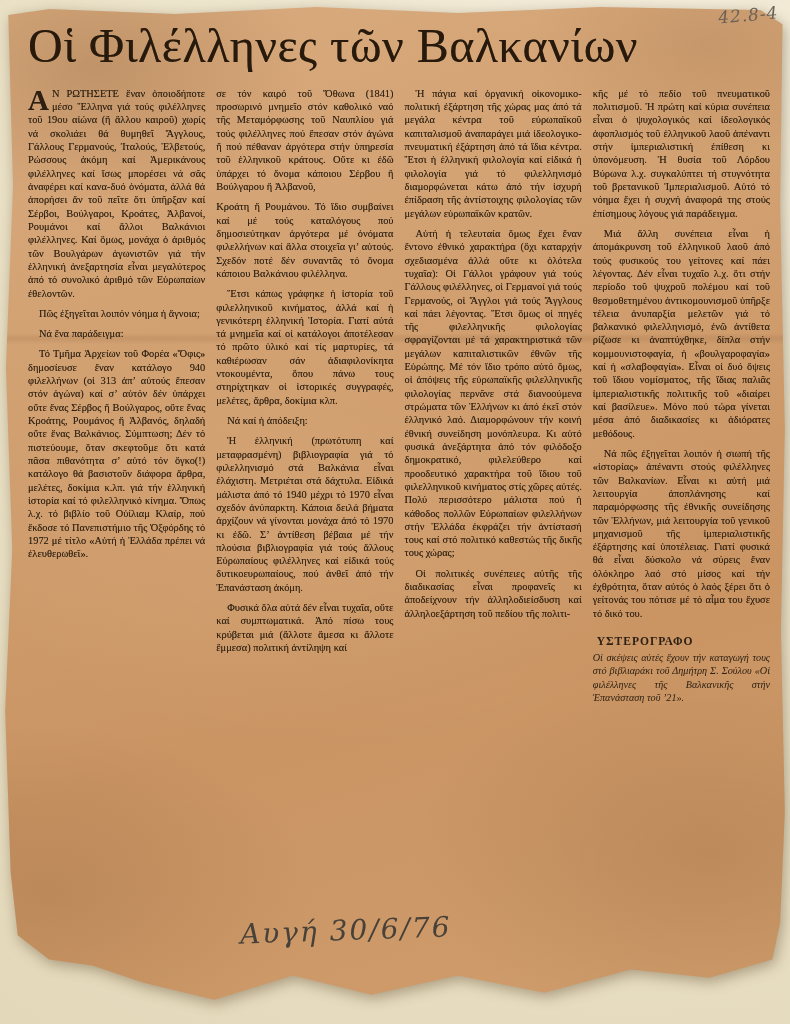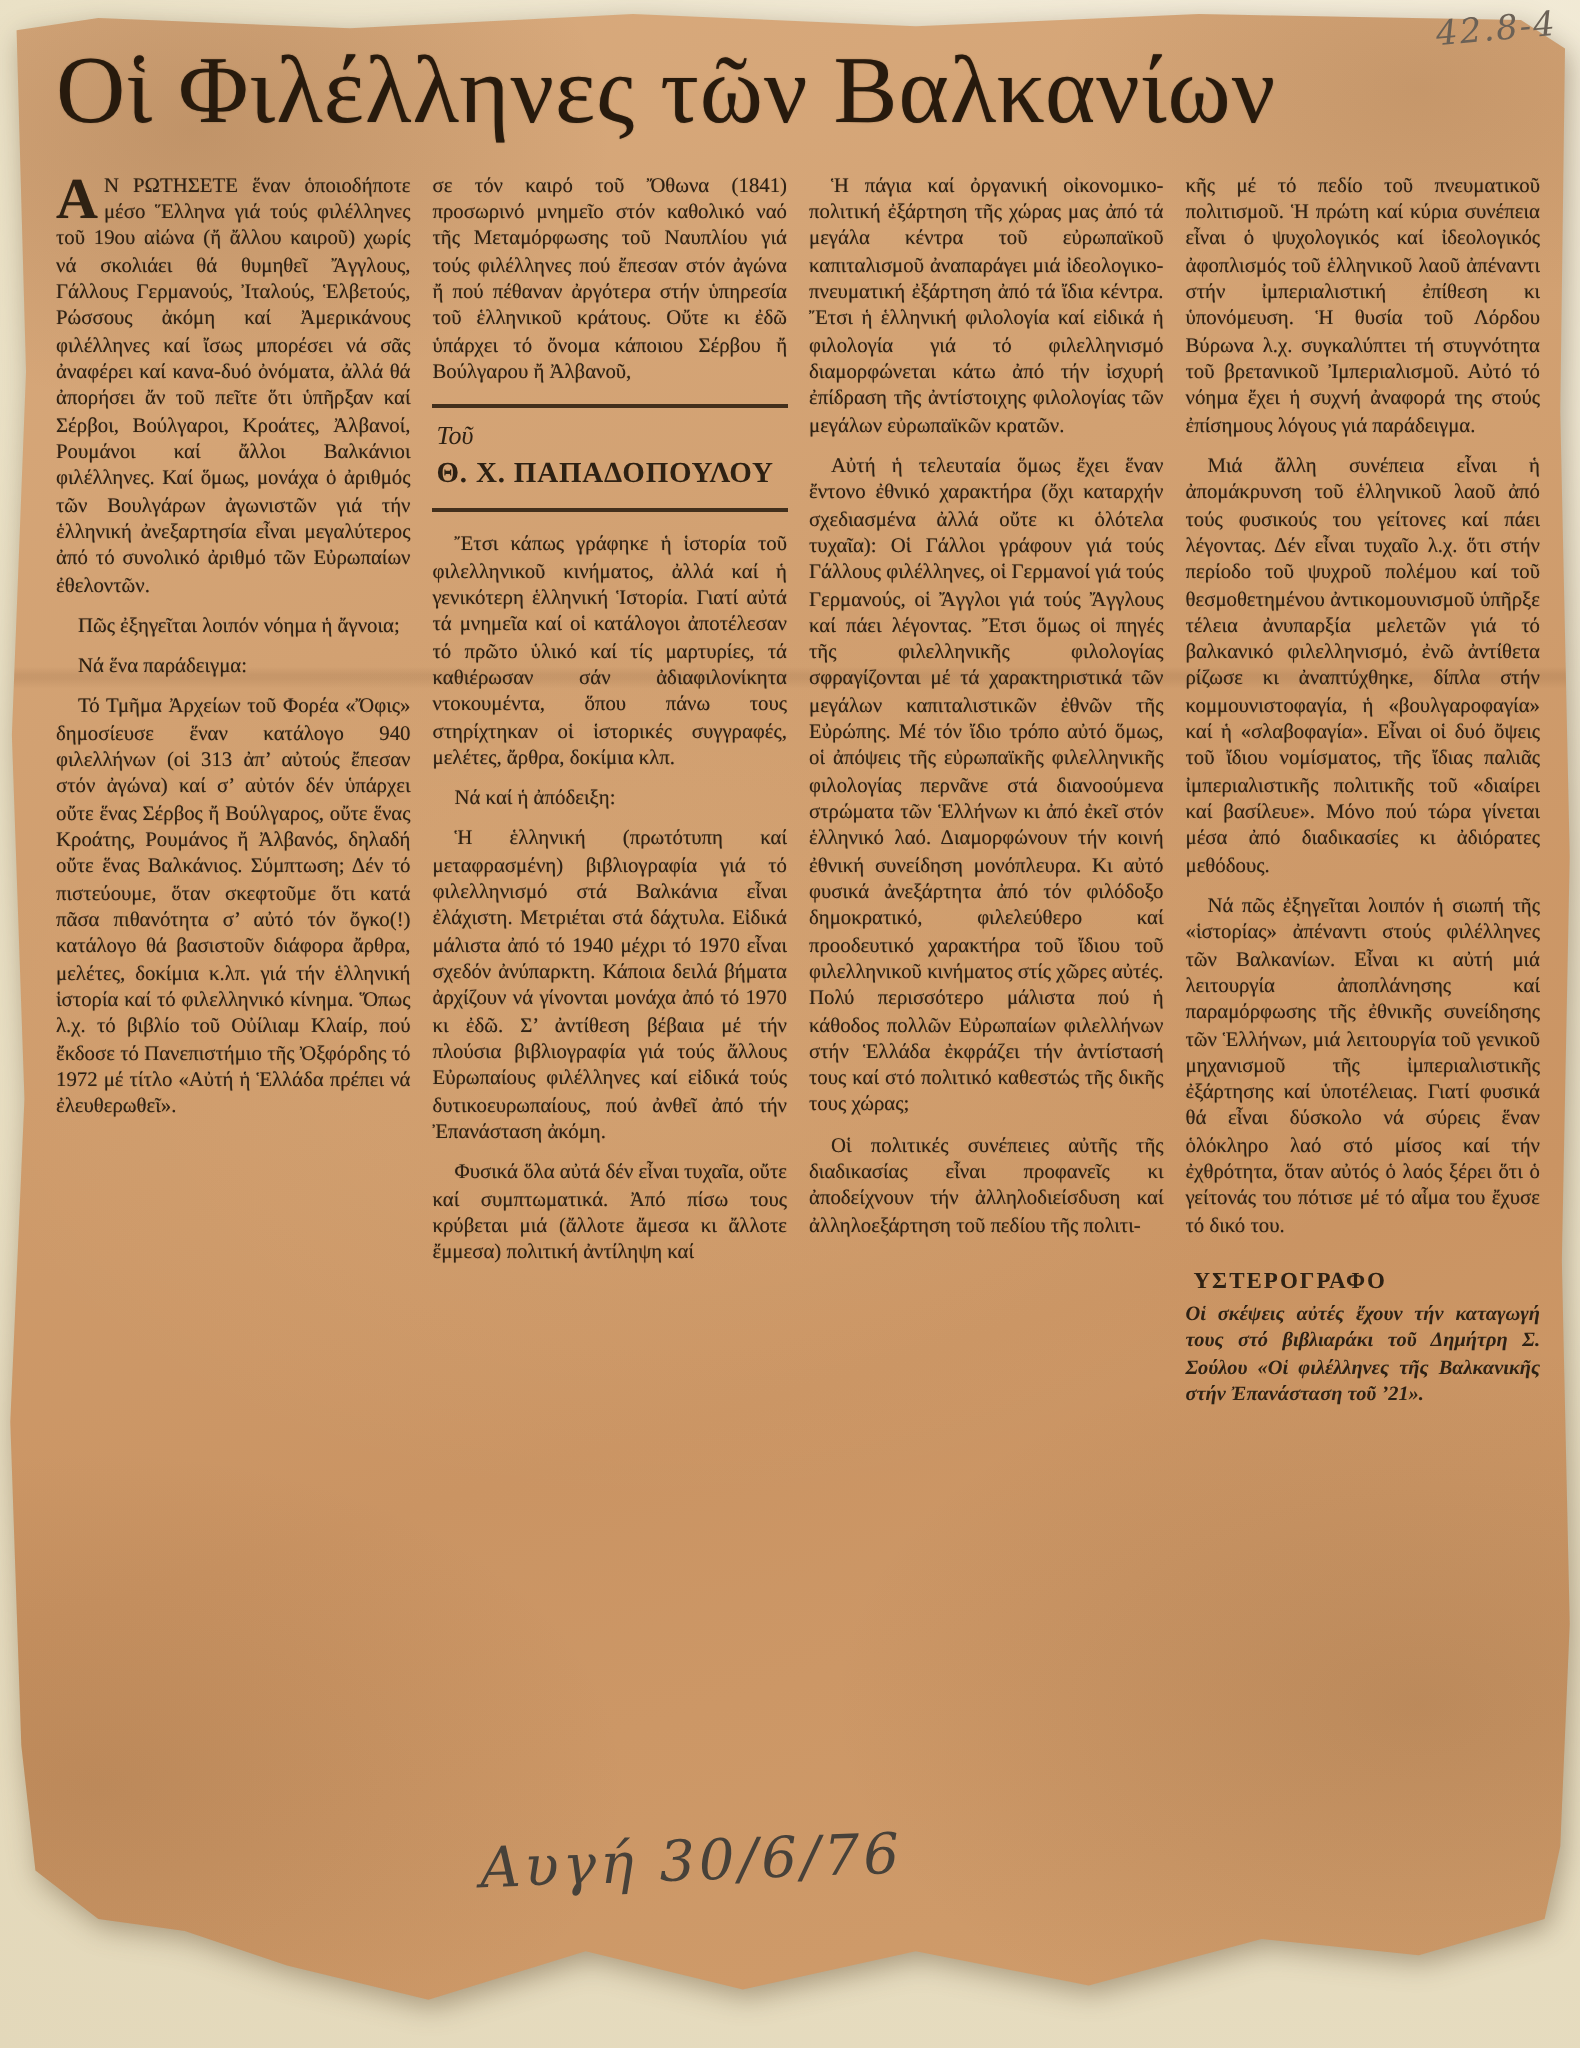--- a/index.html
+++ b/index.html
@@ -39,21 +39,21 @@
   .dropcap{float:left;font-size:29px;line-height:.82;font-weight:700;padding:2px 3px 0 0;}
   .byline-box{
     margin:9px 0 10px;padding:6px 2px 8px;
     border-top:2px solid rgba(40,27,13,.85);
     border-bottom:2px solid rgba(40,27,13,.85);
   }
   .byline-prefix{font-size:13px;font-style:italic;}
   .byline-name{font-size:14.5px;font-weight:700;letter-spacing:.4px;margin-top:3px;}
   .ps{margin-top:9px;}
   .ps-title{font-weight:700;font-size:11.5px;letter-spacing:1px;margin:15px 0 4px;text-indent:4px;}
-  .ps-body{font-weight:700;font-style:italic;font-size:10.2px;line-height:1.3;text-align:justify;margin:0;}
+  .ps-body{font-weight:400;font-style:italic;font-size:10.2px;line-height:1.3;text-align:justify;margin:0;}
   .hand-top{
     position:absolute;top:5px;right:12px;z-index:3;
     font-family:"DejaVu Serif", serif;font-style:italic;
     font-size:17px;color:#6b6156;transform:rotate(-5deg);letter-spacing:1px;
   }
   .hand-bottom{
     position:absolute;left:240px;top:914px;z-index:3;
     font-family:"DejaVu Serif", serif;font-style:italic;
     font-size:28px;color:#474139;transform:rotate(-2deg);letter-spacing:2px;
   }
@@ -77,24 +77,21 @@
 
         <div class="col">
           <p class="para noindent"><span class="dropcap">Α</span><span>Ν ΡΩΤΗΣΕΤΕ ἕναν ὁποιοδήποτε μέσο Ἕλληνα γιά τούς φιλέλληνες τοῦ 19ου αἰώνα (ἤ ἄλλου καιροῦ) χωρίς νά σκολιάει θά θυμηθεῖ Ἄγγλους, Γάλλους Γερμανούς, Ἰταλούς, Ἑλβετούς, Ρώσσους ἀκόμη καί Ἀμερικάνους φιλέλληνες καί ἴσως μπορέσει νά σᾶς ἀναφέρει καί κανα-δυό ὀνόματα, ἀλλά θά ἀπορήσει ἄν τοῦ πεῖτε ὅτι ὑπῆρξαν καί Σέρβοι, Βούλγαροι, Κροάτες, Ἀλβανοί, Ρουμάνοι καί ἄλλοι Βαλκάνιοι φιλέλληνες. Καί ὅμως, μονάχα ὁ ἀριθμός τῶν Βουλγάρων ἀγωνιστῶν γιά τήν ἑλληνική ἀνεξαρτησία εἶναι μεγαλύτερος ἀπό τό συνολικό ἀριθμό τῶν Εὐρωπαίων ἐθελοντῶν.</span></p>
           <p class="para">Πῶς ἐξηγεῖται λοιπόν νόημα ἡ ἄγνοια;</p>
           <p class="para">Νά ἕνα παράδειγμα:</p>
           <p class="para">Τό Τμῆμα Ἀρχείων τοῦ Φορέα «Ὄφις» δημοσίευσε ἕναν κατάλογο 940 φιλελλήνων (οἱ 313 ἀπ’ αὐτούς ἔπεσαν στόν ἀγώνα) καί σ’ αὐτόν δέν ὑπάρχει οὔτε ἕνας Σέρβος ἤ Βούλγαρος, οὔτε ἕνας Κροάτης, Ρουμάνος ἤ Ἀλβανός, δηλαδή οὔτε ἕνας Βαλκάνιος. Σύμπτωση; Δέν τό πιστεύουμε, ὅταν σκεφτοῦμε ὅτι κατά πᾶσα πιθανότητα σ’ αὐτό τόν ὄγκο(!) κατάλογο θά βασιστοῦν διάφορα ἄρθρα, μελέτες, δοκίμια κ.λπ. γιά τήν ἑλληνική ἱστορία καί τό φιλελληνικό κίνημα. Ὅπως λ.χ. τό βιβλίο τοῦ Οὐίλιαμ Κλαίρ, πού ἔκδοσε τό Πανεπιστήμιο τῆς Ὀξφόρδης τό 1972 μέ τίτλο «Αὐτή ἡ Ἑλλάδα πρέπει νά ἐλευθερωθεῖ».</p>
         </div>
 
         <div class="col">
           <p class="para noindent">σε τόν καιρό τοῦ Ὄθωνα (1841) προσωρινό μνημεῖο στόν καθολικό ναό τῆς Μεταμόρφωσης τοῦ Ναυπλίου γιά τούς φιλέλληνες πού ἔπεσαν στόν ἀγώνα ἤ πού πέθαναν ἀργότερα στήν ὑπηρεσία τοῦ ἑλληνικοῦ κράτους. Οὔτε κι ἐδῶ ὑπάρχει τό ὄνομα κάποιου Σέρβου ἤ Βούλγαρου ἤ Ἀλβανοῦ,</p>
-          <div class="byline-box">
-            <div class="byline-prefix">Τοῦ</div>
-            <div class="byline-name">Θ. Χ. ΠΑΠΑΔΟΠΟΥΛΟΥ</div>
-          </div>
+          <p class="para noindent">Κροάτη ἤ Ρουμάνου. Τό ἴδιο συμβαίνει καί μέ τούς καταλόγους πού δημοσιεύτηκαν ἀργότερα μέ ὀνόματα φιλελλήνων καί ἄλλα στοιχεῖα γι’ αὐτούς. Σχεδόν ποτέ δέν συναντᾶς τό ὄνομα κάποιου Βαλκάνιου φιλέλληνα.</p>
           <p class="para">Ἔτσι κάπως γράφηκε ἡ ἱστορία τοῦ φιλελληνικοῦ κινήματος, ἀλλά καί ἡ γενικότερη ἑλληνική Ἱστορία. Γιατί αὐτά τά μνημεῖα καί οἱ κατάλογοι ἀποτέλεσαν τό πρῶτο ὑλικό καί τίς μαρτυρίες, τά καθιέρωσαν σάν ἀδιαφιλονίκητα ντοκουμέντα, ὅπου πάνω τους στηρίχτηκαν οἱ ἱστορικές συγγραφές, μελέτες, ἄρθρα, δοκίμια κλπ.</p>
           <p class="para">Νά καί ἡ ἀπόδειξη:</p>
           <p class="para">Ἡ ἑλληνική (πρωτότυπη καί μεταφρασμένη) βιβλιογραφία γιά τό φιλελληνισμό στά Βαλκάνια εἶναι ἐλάχιστη. Μετριέται στά δάχτυλα. Εἰδικά μάλιστα ἀπό τό 1940 μέχρι τό 1970 εἶναι σχεδόν ἀνύπαρκτη. Κάποια δειλά βήματα ἀρχίζουν νά γίνονται μονάχα ἀπό τό 1970 κι ἐδῶ. Σ’ ἀντίθεση βέβαια μέ τήν πλούσια βιβλιογραφία γιά τούς ἄλλους Εὐρωπαίους φιλέλληνες καί εἰδικά τούς δυτικοευρωπαίους, πού ἀνθεῖ ἀπό τήν Ἐπανάσταση ἀκόμη.</p>
           <p class="para">Φυσικά ὅλα αὐτά δέν εἶναι τυχαῖα, οὔτε καί συμπτωματικά. Ἀπό πίσω τους κρύβεται μιά (ἄλλοτε ἄμεσα κι ἄλλοτε ἔμμεσα) πολιτική ἀντίληψη καί</p>
         </div>
 
         <div class="col">
           <p class="para">Ἡ πάγια καί ὀργανική οἰκονομικο-πολιτική ἐξάρτηση τῆς χώρας μας ἀπό τά μεγάλα κέντρα τοῦ εὐρωπαϊκοῦ καπιταλισμοῦ ἀναπαράγει μιά ἰδεολογικο-πνευματική ἐξάρτηση ἀπό τά ἴδια κέντρα. Ἔτσι ἡ ἑλληνική φιλολογία καί εἰδικά ἡ φιλολογία γιά τό φιλελληνισμό διαμορφώνεται κάτω ἀπό τήν ἰσχυρή ἐπίδραση τῆς ἀντίστοιχης φιλολογίας τῶν μεγάλων εὐρωπαϊκῶν κρατῶν.</p>
           <p class="para">Αὐτή ἡ τελευταία ὅμως ἔχει ἕναν ἔντονο ἐθνικό χαρακτήρα (ὄχι καταρχήν σχεδιασμένα ἀλλά οὔτε κι ὁλότελα τυχαῖα): Οἱ Γάλλοι γράφουν γιά τούς Γάλλους φιλέλληνες, οἱ Γερμανοί γιά τούς Γερμανούς, οἱ Ἄγγλοι γιά τούς Ἄγγλους καί πάει λέγοντας. Ἔτσι ὅμως οἱ πηγές τῆς φιλελληνικῆς φιλολογίας σφραγίζονται μέ τά χαρακτηριστικά τῶν μεγάλων καπιταλιστικῶν ἐθνῶν τῆς Εὐρώπης. Μέ τόν ἴδιο τρόπο αὐτό ὅμως, οἱ ἀπόψεις τῆς εὐρωπαϊκῆς φιλελληνικῆς φιλολογίας περνᾶνε στά διανοούμενα στρώματα τῶν Ἑλλήνων κι ἀπό ἐκεῖ στόν ἑλληνικό λαό. Διαμορφώνουν τήν κοινή ἐθνική συνείδηση μονόπλευρα. Κι αὐτό φυσικά ἀνεξάρτητα ἀπό τόν φιλόδοξο δημοκρατικό, φιλελεύθερο καί προοδευτικό χαρακτήρα τοῦ ἴδιου τοῦ φιλελληνικοῦ κινήματος στίς χῶρες αὐτές. Πολύ περισσότερο μάλιστα πού ἡ κάθοδος πολλῶν Εὐρωπαίων φιλελλήνων στήν Ἑλλάδα ἐκφράζει τήν ἀντίστασή τους καί στό πολιτικό καθεστώς τῆς δικῆς τους χώρας;</p>
           <p class="para">Οἱ πολιτικές συνέπειες αὐτῆς τῆς διαδικασίας εἶναι προφανεῖς κι ἀποδείχνουν τήν ἀλληλοδιείσδυση καί ἀλληλοεξάρτηση τοῦ πεδίου τῆς πολιτι-</p>

